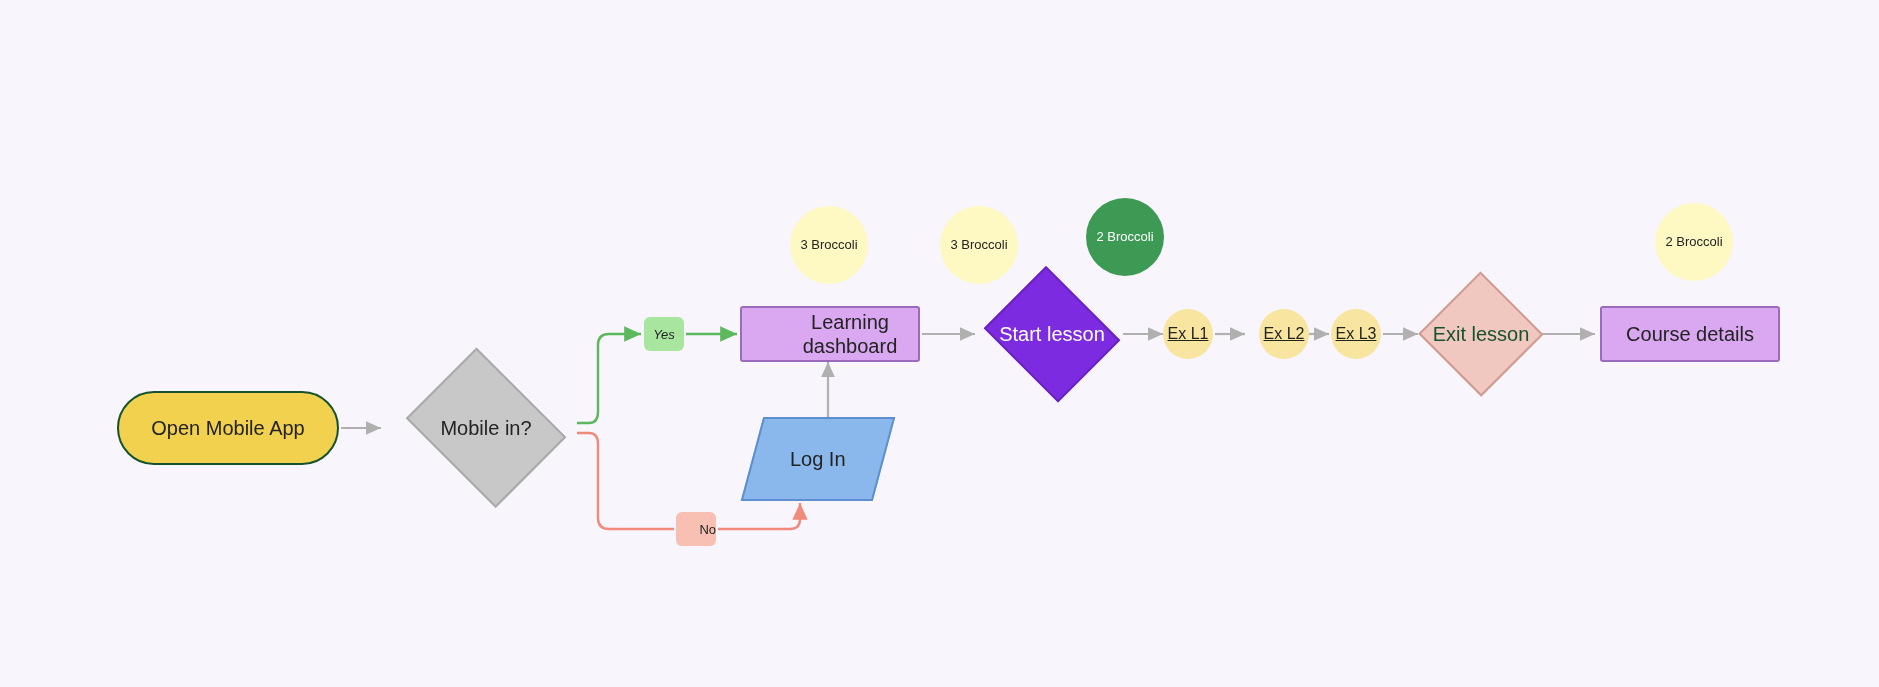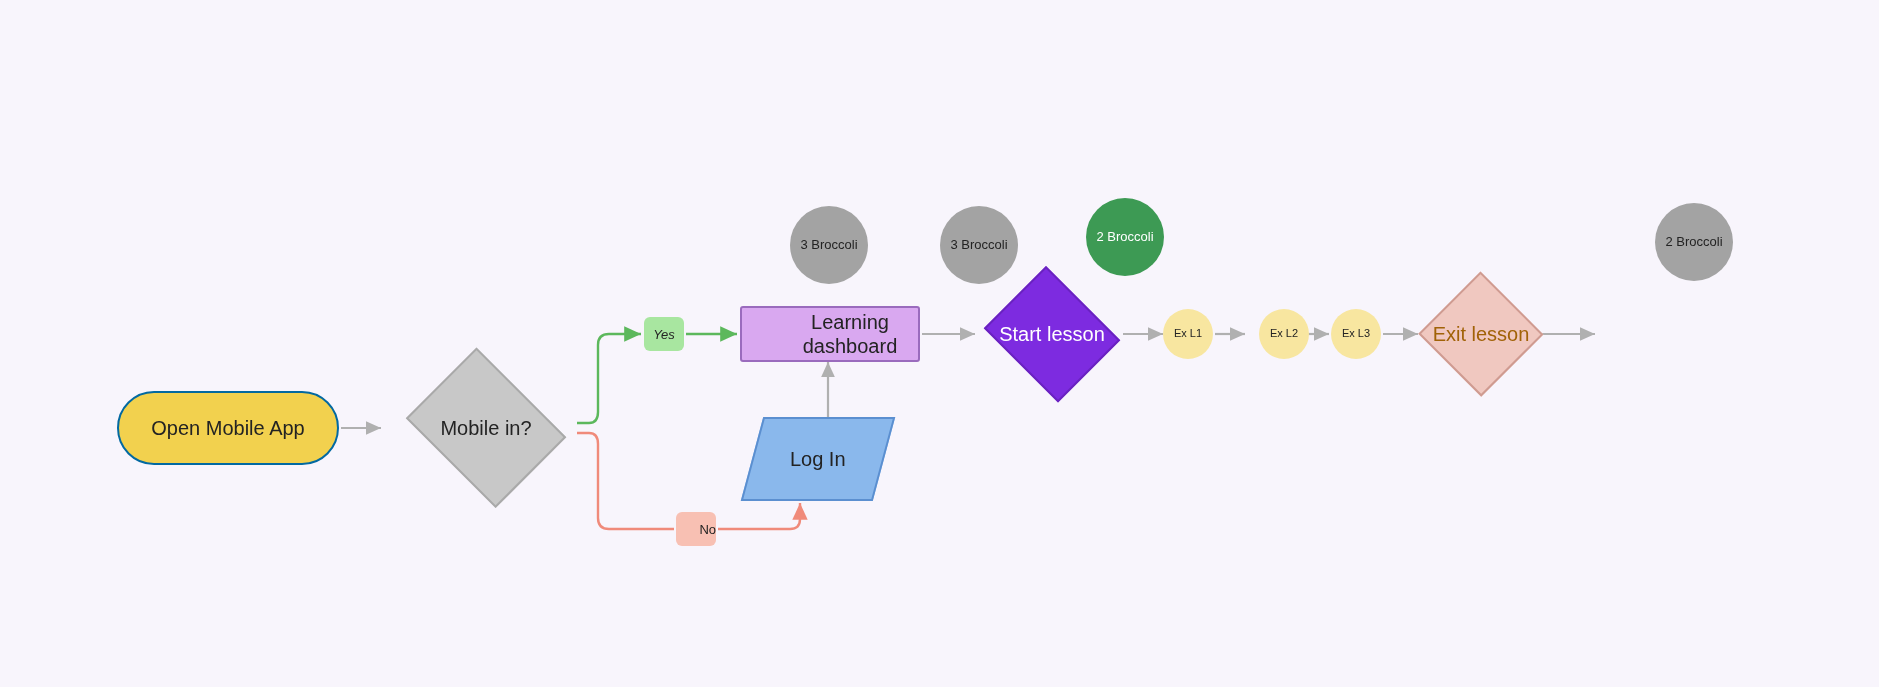--- a/index.html
+++ b/index.html
@@ -33,21 +33,21 @@
     align-items: center;
     justify-content: center;
     text-align: center;
     color: #232323;
     line-height: 1.22;
   }
 
   
   .n-stadium {
     background: #f2d14e;
-    border: 2px solid #0369a1;
+    border: 2px solid #14532d;
     border-radius: 999px;
     font-size: 20px;
   }
 
   
   .n-rect {
     background: #d9a8f0;
     border: 2px solid #9a6bbd;
     border-radius: 3px;
     font-size: 20px;
@@ -71,39 +71,39 @@
     position: relative;
     z-index: 2;
     width: 100%;
     text-align: center;
   }
   .dia-grey .dia-shape { background: #c8c8c8; border: 2px solid #a9a9a9; }
   .dia-grey .dia-label { font-size: 20px; color: #232323; }
   .dia-purple .dia-shape { background: #7d2be0; border: 2px solid #6a22c0; }
   .dia-purple .dia-label { font-size: 20px; color: #ffffff; font-weight: 400; }
   .dia-pink .dia-shape { background: #f0c8c0; border: 2px solid #cf9b91; }
-  .dia-pink .dia-label { font-size: 20px; color: #a16207; }
+  .dia-pink .dia-label { font-size: 20px; color: #14532d; }
 
   
   .n-para {
     background: #8ab8ec;
     border: 2px solid #5b8fd0;
     font-size: 20px;
     transform: skewX(-15deg);
   }
   .n-para > span { display: block; transform: skewX(15deg); }
 
   
   .n-circle {
     border-radius: 50%;
     font-size: 13px;
   }
-  .c-lightgreen { background: #a3a3a3; color: #232323; }
+  .c-lightgreen { background: #fef9c3; color: #232323; }
   .c-darkgreen  { background: #3d9a54; color: #ffffff; }
-  .c-yellow     { background: #f8e6a0; color: #232323; font-size: 11px; }
+  .c-yellow     { background: #f8e6a0; color: #232323; font-size: 16px; text-decoration: underline; }
 
   
   .edge-label {
     position: absolute;
     box-sizing: border-box;
     display: flex;
     align-items: center;
     justify-content: center;
     font-size: 13px;
     border-radius: 6px;
@@ -185,20 +185,23 @@
 
   <div class="node n-circle c-yellow" style="left:1331px; top:309px; width:50px; height:50px;justify-content:center;">
     <span>Ex L3</span>
   </div>
 
   <div class="node n-diamond dia-pink" style="left:1418px; top:272px; width:126px; height:124px;">
     <div class="dia-shape"></div>
     <span class="dia-label">Exit lesson</span>
   </div>
 
+  <div class="node n-rect" style="left:1600px; top:306px; width:180px; height:56px;">
+    <span>Course details</span>
+  </div>
 
   <div class="node n-circle c-lightgreen" style="left:790px; top:206px; width:78px; height:78px;">
     <span>3 Broccoli</span>
   </div>
 
   <div class="node n-circle c-lightgreen" style="left:940px; top:206px; width:78px; height:78px;">
     <span>3 Broccoli</span>
   </div>
 
   <div class="node n-circle c-darkgreen" style="left:1086px; top:198px; width:78px; height:78px;">

